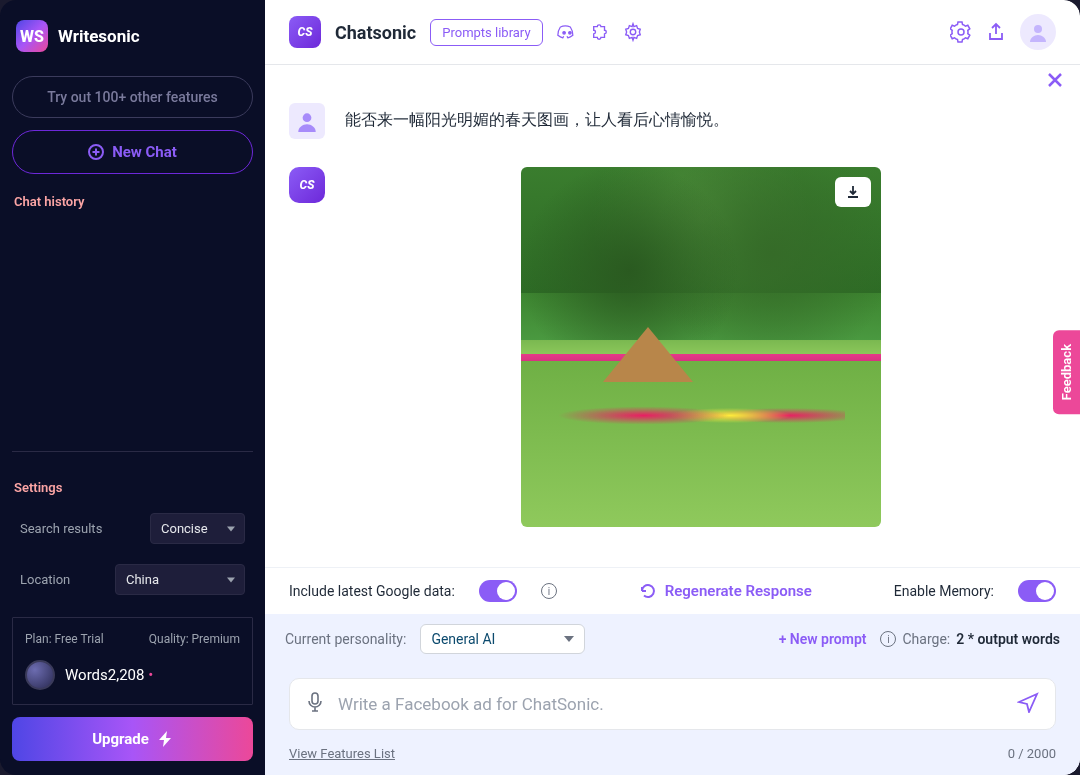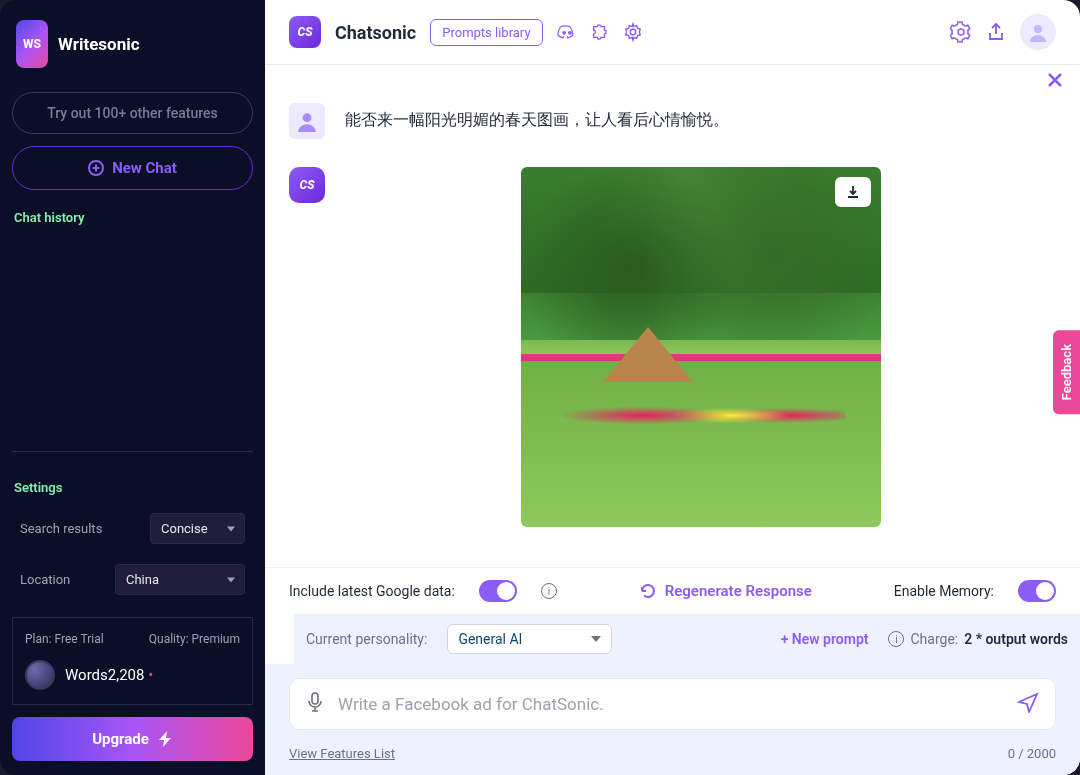--- a/index.html
+++ b/index.html
@@ -1,29 +1,29 @@
 <!DOCTYPE html>
 <html><head>
 <meta charset="utf-8">
 <style>
 * { margin: 0; padding: 0; box-sizing: border-box; font-family: -apple-system, BlinkMacSystemFont, 'Segoe UI', Roboto, sans-serif; }
 body { width: 1080px; height: 775px; background: #1a1a2e; overflow: hidden; border-radius: 16px; display: flex; }
 
 .sidebar { width: 265px; background: #0a0e27; color: #fff; display: flex; flex-direction: column; padding: 20px 12px 14px; }
 .logo-row { display: flex; align-items: center; gap: 10px; margin-bottom: 24px; padding-left: 4px; }
-.logo-badge { width: 32px; height: 48px; border-radius: 8px; background: linear-gradient(135deg, #4f46e5, #a855f7, #ec4899); display: flex; align-items: center; justify-content: center; font-weight: 800; font-size: 12px; color: #fff; }
+.logo-badge { width: 32px; height: 32px; border-radius: 8px; background: linear-gradient(135deg, #4f46e5, #a855f7, #ec4899); display: flex; align-items: center; justify-content: center; font-weight: 800; font-size: 16px; color: #fff; }
 .logo-text { font-weight: 700; font-size: 17px; }
 
 .btn-outline { border: 1px solid #3b3b5c; color: #7a7a9c; background: transparent; border-radius: 22px; padding: 12px; font-size: 14px; cursor: pointer; width: 100%; margin-bottom: 12px; font-weight: 500; }
 .btn-newchat { border: 1px solid #6d28d9; color: #8b5cf6; background: transparent; border-radius: 22px; padding: 12px; font-size: 15px; cursor: pointer; width: 100%; font-weight: 700; display: flex; align-items: center; justify-content: center; gap: 8px; }
 .plus-icon { width: 16px; height: 16px; border: 2px solid #8b5cf6; border-radius: 50%; position: relative; }
 .plus-icon::before { content: ''; position: absolute; left: 50%; top: 50%; width: 7px; height: 2px; background: #8b5cf6; transform: translate(-50%, -50%); }
 .plus-icon::after { content: ''; position: absolute; left: 50%; top: 50%; width: 2px; height: 7px; background: #8b5cf6; transform: translate(-50%, -50%); }
 
-.section-label { font-size: 13px; font-weight: 600; color: #86efac; margin: 20px 0 8px 2px; }
+.section-label { font-size: 13px; font-weight: 600; color: #fca5a5; margin: 20px 0 8px 2px; }
 .divider { border-top: 1px solid #2a2a45; margin: 8px 0; }
 
 .chat-history-space { flex: 1; }
 
 .settings-row { display: flex; align-items: center; justify-content: space-between; margin: 10px 8px; font-size: 13px; color: #9ca3af; }
 .select-box { background: #1e1e3a; border: 1px solid #2a2a45; color: #e5e7eb; border-radius: 4px; padding: 7px 26px 7px 10px; font-size: 13px; cursor: pointer; position: relative; min-width: 95px; }
 .loc-select { min-width: 130px; }
 .select-box::after { content: ''; position: absolute; right: 9px; top: 50%; transform: translateY(-50%); width: 0; height: 0; border-left: 4px solid transparent; border-right: 4px solid transparent; border-top: 5px solid #9ca3af; }
 
 .plan-box { border: 1px solid #2a2a45; border-radius: 1px; padding: 14px 12px; margin-top: 12px; }
@@ -60,21 +60,21 @@
 .flowers { position: absolute; bottom: 25%; left: 10%; right: 10%; height: 12%; background: radial-gradient(ellipse at 30% 50%, #e91e63 0%, transparent 30%), radial-gradient(ellipse at 60% 50%, #ffeb3b 0%, transparent 25%), radial-gradient(ellipse at 80% 50%, #e91e63 0%, transparent 25%); }
 .download-btn { position: absolute; top: 10px; right: 10px; width: 36px; height: 30px; background: #fff; border-radius: 6px; cursor: pointer; display: flex; align-items: center; justify-content: center; }
 
 .controls-bar { padding: 12px 24px; display: flex; align-items: center; gap: 24px; font-size: 14px; color: #1f2937; border-top: 1px solid #eef1f6; }
 .toggle { width: 38px; height: 22px; background: #8b5cf6; border-radius: 11px; position: relative; cursor: pointer; }
 .toggle::after { content: ''; position: absolute; right: 2px; top: 2px; width: 18px; height: 18px; background: #fff; border-radius: 50%; }
 .info-circle { width: 16px; height: 16px; border: 1.5px solid #6b7280; border-radius: 50%; display: flex; align-items: center; justify-content: center; font-size: 10px; color: #6b7280; cursor: pointer; }
 .regen { color: #8b5cf6; font-weight: 600; cursor: pointer; display: flex; align-items: center; gap: 8px; font-size: 15px; }
 .controls-bar .flex1 { flex: 1; display: flex; justify-content: center; }
 
-.personality-bar { background: #eef2ff; padding: 10px 12px; display: flex; align-items: center; gap: 20px; font-size: 14px; margin-left: 29px; }
+.personality-bar { background: #eef2ff; padding: 10px 20px; display: flex; align-items: center; gap: 14px; font-size: 14px; }
 .personality-label { color: #6b7280; }
 .pers-select { background: #fff; border: 1px solid #d1d5db; border-radius: 6px; padding: 6px 30px 6px 10px; min-width: 165px; cursor: pointer; position: relative; color: #0c4a6e; }
 .pers-select::after { content: ''; position: absolute; right: 10px; top: 50%; transform: translateY(-50%); width: 0; height: 0; border-left: 5px solid transparent; border-right: 5px solid transparent; border-top: 6px solid #6b7280; }
 .new-prompt { color: #8b5cf6; font-weight: 600; cursor: pointer; }
 .charge-text { color: #6b7280; display: flex; align-items: center; gap: 6px; }
 .charge-val { color: #1f2937; font-weight: 600; }
 
 .input-bar { padding: 14px 24px 10px; background: #eef2ff; }
 .input-wrap { background: #fff; border: 1px solid #e5e7eb; border-radius: 10px; display: flex; align-items: center; padding: 12px 16px; gap: 14px; }
 .mic-icon { color: #6b7280; cursor: pointer; }

